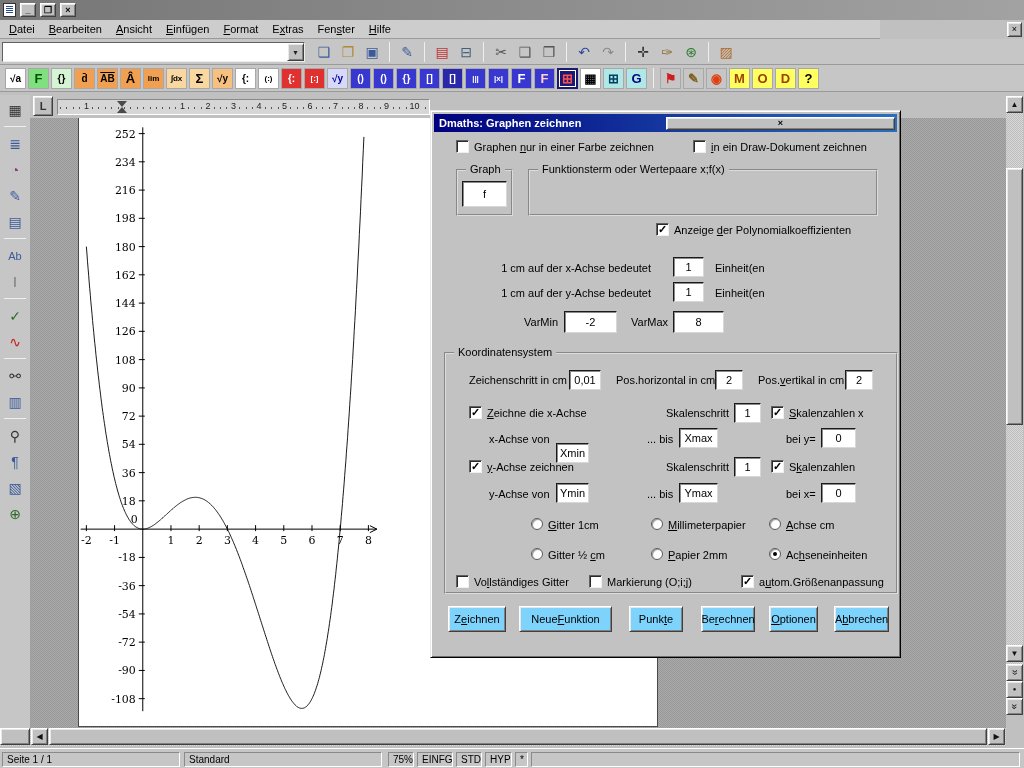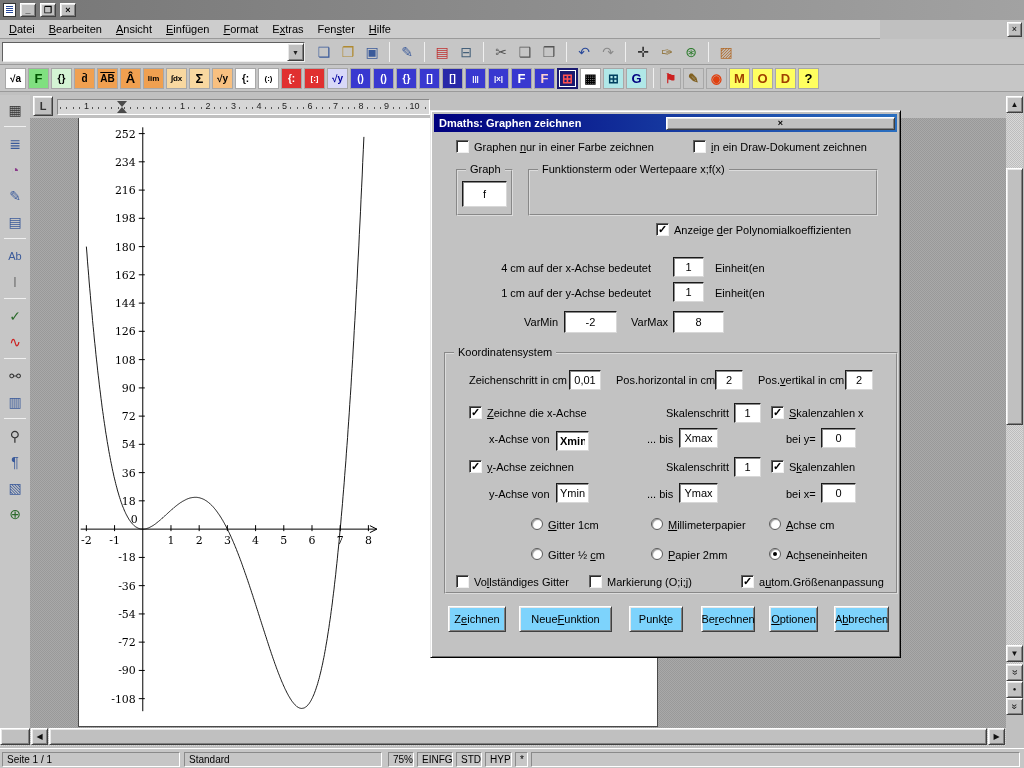--- a/index.html
+++ b/index.html
@@ -315,21 +315,21 @@
     <input class="tin ctr" style="left: 31px; top: 70px; width: 45px; height: 26px;" value="f">
 
     <div class="group" style="left:97px;top:58px;width:350px;height:47px">
       <span class="glabel">Funktionsterm oder Wertepaare x;f(x)</span>
     </div>
 
     <span class="cbbox on" style="left:225px;top:112px"></span>
     <span class="dlabel" style="left:243px;top:113px">Anzeige <u>d</u>er Polynomialkoeffizienten</span>
 
     
-    <span class="dlabel" style="left:20px;top:151px;width:200px;text-align:right">4 cm auf der x-Achse bedeutet</span>
+    <span class="dlabel" style="left:20px;top:151px;width:200px;text-align:right">1 cm auf der x-Achse bedeutet</span>
     <input class="tin ctr" style="left: 242px; top: 146px; width: 31px;" value="1">
     <span class="dlabel" style="left:284px;top:151px">Einheit(en</span>
     <span class="dlabel" style="left:20px;top:176px;width:200px;text-align:right">1 cm auf der y-Achse bedeutet</span>
     <input class="tin ctr" style="left: 242px; top: 171px; width: 31px;" value="1">
     <span class="dlabel" style="left:284px;top:176px">Einheit(en</span>
     <span class="dlabel" style="left:93px;top:205px">VarMin</span>
     <input class="tin ctr" style="left: 133px; top: 200px; width: 53px; height: 22px;" value="-2">
     <span class="dlabel" style="left:200px;top:205px">VarMax</span>
     <input class="tin ctr" style="left: 242px; top: 200px; width: 51px; height: 22px;" value="8">
 
@@ -345,21 +345,21 @@
     <input class="tin ctr" style="left: 414px; top: 259px; width: 28px;" value="2">
 
     <span class="cbbox on" style="left:38px;top:295px"></span>
     <span class="dlabel" style="left:56px;top:296px"><u>Z</u>eichne die x-Achse</span>
     <span class="dlabel" style="left:235px;top:296px">Skalenschritt</span>
     <input class="tin ctr" style="left: 303px; top: 292px; width: 27px;" value="1">
     <span class="cbbox on" style="left:340px;top:295px"></span>
     <span class="dlabel" style="left:358px;top:296px"><u>S</u>kalenzahlen x</span>
 
     <span class="dlabel" style="left:58px;top:322px">x-Achse von</span>
-    <input class="tin ctr" style="left: 125px; top: 320px; width: 33px; font-weight: bold;" value="Xmin">
+    <input class="tin ctr" style="left: 125px; top: 332px; width: 33px;" value="Xmin">
     <span class="dlabel" style="left:216px;top:322px">... bis</span>
     <input class="tin ctr" style="left: 248px; top: 317px; width: 39px;" value="Xmax">
     <span class="dlabel" style="left:355px;top:322px">bei y=</span>
     <input class="tin ctr" style="left: 390px; top: 317px; width: 35px;" value="0">
 
     <span class="cbbox on" style="left:38px;top:349px"></span>
     <span class="dlabel" style="left:56px;top:350px"><u>y</u>-Achse zeichnen</span>
     <span class="dlabel" style="left:235px;top:350px">Skalenschritt</span>
     <input class="tin ctr" style="left: 303px; top: 346px; width: 27px;" value="1">
     <span class="cbbox on" style="left:340px;top:349px"></span>

